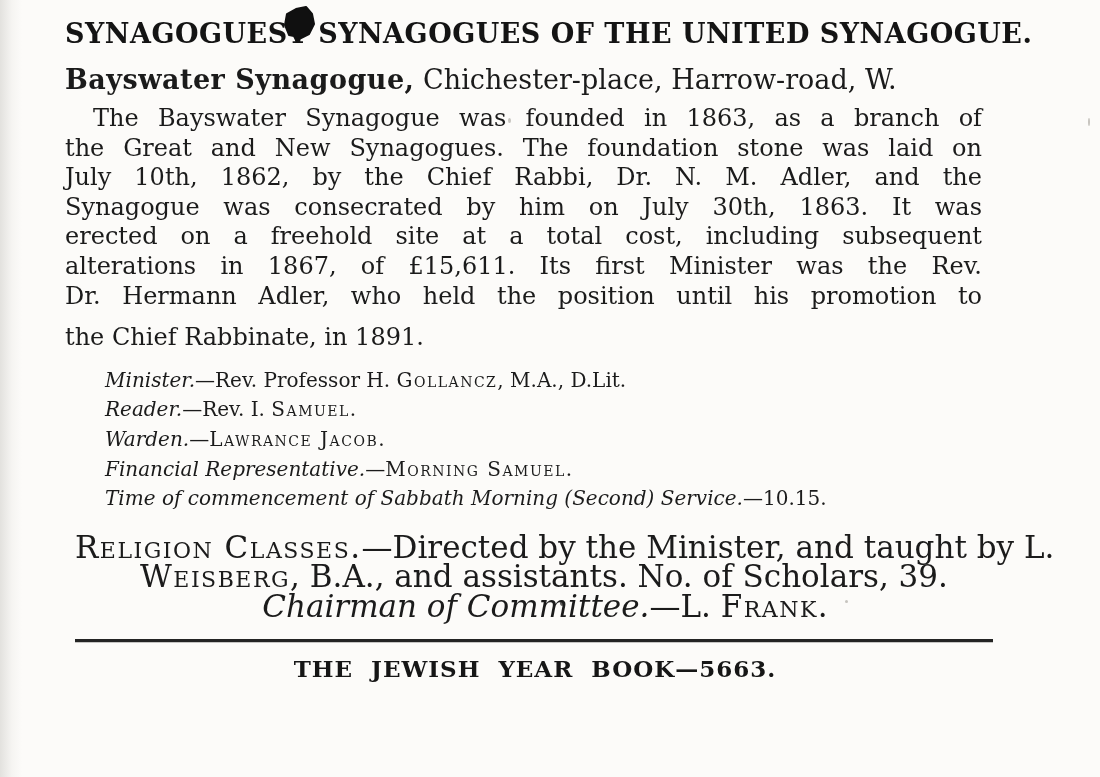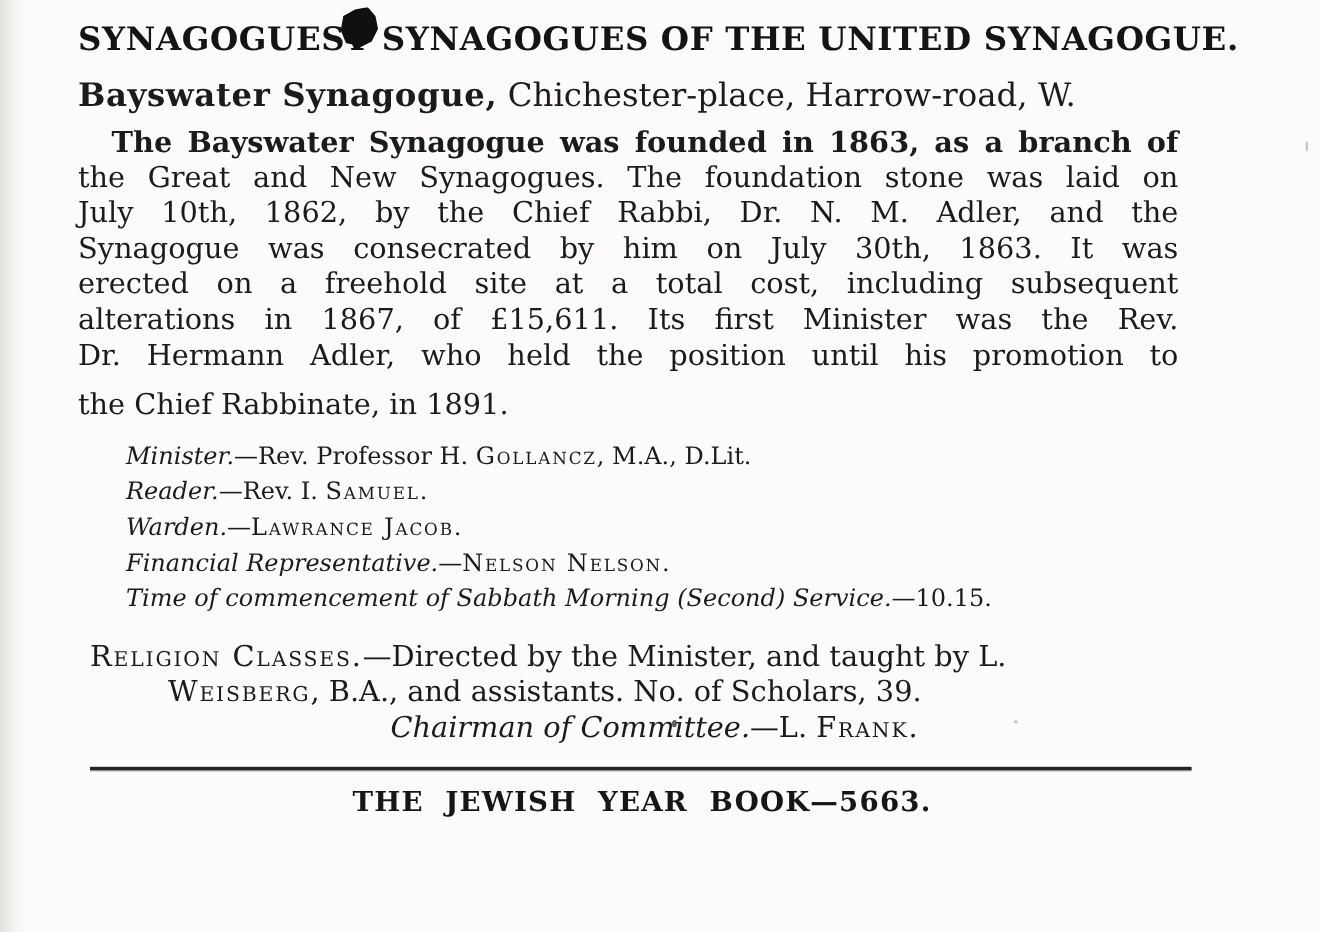--- a/index.html
+++ b/index.html
@@ -44,28 +44,28 @@
     white-space:nowrap;
   }
   .entry-name{font-weight:bold;letter-spacing:.5px;}
   
   .para{margin-top:9px;width:917px;font-size:24px;}
   .para .doc-line{
     line-height:29.6px;
     text-align:justify;
     text-align-last:justify;
   }
-  .para .doc-line:first-child{text-indent:28px;font-weight:bold;}
+  .para .doc-line:first-child{text-indent:28px;}
   .para .doc-line:last-child{text-align-last:left;margin-top:12px;}
   
   .officers{margin-top:13px;margin-left:40px;font-size:20px;}
   .officers .doc-line{line-height:29.6px;white-space:nowrap;}
   
   .society{margin-top:17px;margin-left:10px;font-size:24px;line-height:29px;white-space:nowrap;}
-  .religion{margin-top:19px;font-size:24px;}
+  .religion{margin-top:19px;font-size:31px;}
   .religion .doc-line{line-height:29.6px;white-space:nowrap;}
   .religion .doc-line:nth-child(1){margin-left:10px;}
   .religion .doc-line:nth-child(2){margin-left:75px;}
   .religion .doc-line:nth-child(3){margin-left:40px;text-align:center;}
   
   .seg-i{font-style:italic;}
   .seg-sc{font-variant:small-caps;letter-spacing:1.5px;}
   .seg-r{}
   
   .footer-rule{
@@ -113,21 +113,21 @@
         <div class="doc-line">erected on a freehold site at a total cost, including subsequent</div>
         <div class="doc-line">alterations in 1867, of £15,611. Its first Minister was the Rev.</div>
         <div class="doc-line">Dr. Hermann Adler, who held the position until his promotion to</div>
         <div class="doc-line">the Chief Rabbinate, in 1891.</div>
       </div>
 
     <div class="officers">
         <div class="doc-line"><span class="seg-i">Minister.</span><span class="seg-r">—Rev. Professor H. </span><span class="seg-sc">Gollancz</span><span class="seg-r">, M.A., D.Lit.</span></div>
         <div class="doc-line"><span class="seg-i">Reader.</span><span class="seg-r">—Rev. I. </span><span class="seg-sc">Samuel</span><span class="seg-r">.</span></div>
         <div class="doc-line"><span class="seg-i">Warden.</span><span class="seg-r">—</span><span class="seg-sc">Lawrance Jacob</span><span class="seg-r">.</span></div>
-        <div class="doc-line"><span class="seg-i">Financial Representative.</span><span class="seg-r">—</span><span class="seg-sc">Nelson Nelson</span><span class="seg-r">.</span></div>
+        <div class="doc-line"><span class="seg-i">Financial Representative.</span><span class="seg-r">—</span><span class="seg-sc">Morning Samuel</span><span class="seg-r">.</span></div>
         <div class="doc-line"><span class="seg-i">Time of commencement of Sabbath Morning (Second) Service.</span><span class="seg-r">—10.15.</span></div>
       </div>
 
 
     <div class="religion">
         <div class="doc-line"><span class="seg-sc">Religion Classes.</span><span class="seg-r">—Directed by the Minister, and taught by L.</span></div>
         <div class="doc-line"><span class="seg-sc">Weisberg</span><span class="seg-r">, B.A., and assistants. No. of Scholars, 39.</span></div>
         <div class="doc-line"><span class="seg-i">Chairman of Committee.</span><span class="seg-r">—L. </span><span class="seg-sc">Frank</span><span class="seg-r">.</span></div>
       </div>
 

